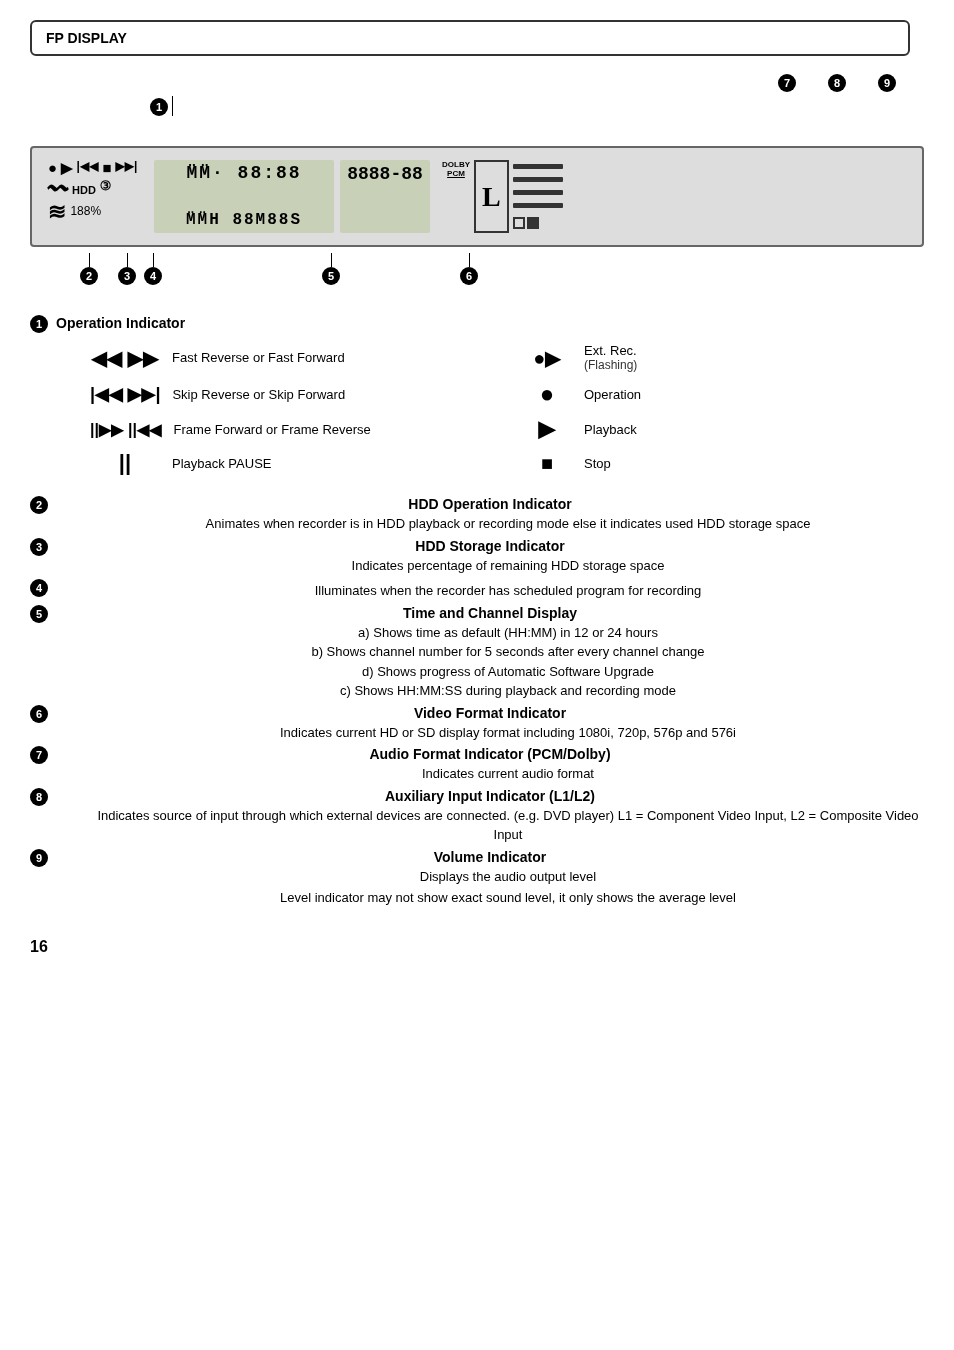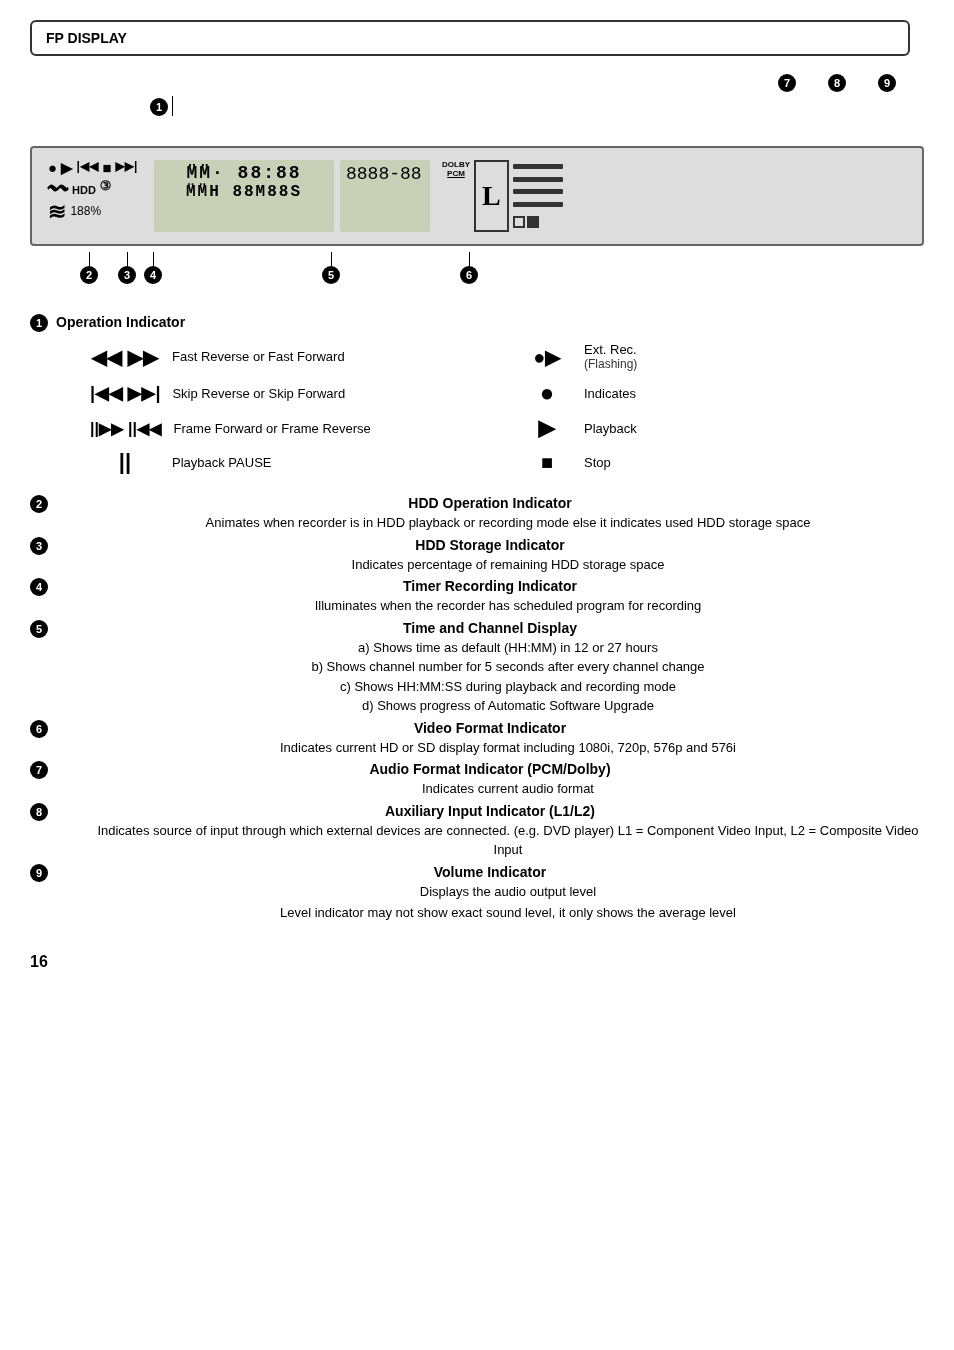--- a/index.html
+++ b/index.html
@@ -120,30 +120,31 @@
       background: #c8d0b8;
       border-radius: 2px;
       padding: 4px 6px;
       font-family: 'Courier New', monospace;
       font-weight: bold;
       font-size: 24px;
       line-height: 1.1;
       min-width: 180px;
     }
     .seg-top { font-size: 18px; letter-spacing: 2px; }
-    .seg-bot { font-size: 20px; letter-spacing: 2px; }
+    .seg-bot { font-size: 20px; letter-spacing: 2px; margin-top: 28px; }
     .ch-block {
       background: #c8d0b8;
       border-radius: 2px;
       padding: 4px 6px;
       font-family: 'Courier New', monospace;
-      font-weight: normal;
+      font-weight: bold;
       font-size: 18px;
       line-height: 1.2;
       min-width: 90px;
+      text-align: center;
     }
     .right-indicators {
       display: flex;
       gap: 4px;
       margin-left: 6px;
     }
     .dolby-box {
       display: flex;
       flex-direction: column;
       align-items: center;
@@ -313,21 +314,21 @@
       </div>
     </div>
 
     <div class="op-item">
       <span class="op-symbol" style="font-size:18px;font-weight:bold;min-width:70px;">|◀◀ ▶▶|</span>
       <span class="op-text">Skip Reverse or Skip Forward</span>
     </div>
 
     <div class="op-item">
       <span class="op-symbol" style="font-size:24px;font-weight:bold;min-width:50px;">●</span>
-      <span class="op-text">Indicates</span>
+      <span class="op-text">Operation</span>
     </div>
 
     <div class="op-item">
       <span class="op-symbol" style="font-size:16px;font-weight:bold;min-width:70px;">||▶▶ ||◀◀</span>
       <span class="op-text">Frame Forward or Frame Reverse</span>
     </div>
 
     <div class="op-item">
       <span class="op-symbol" style="font-size:22px;font-weight:bold;min-width:50px;">▶</span>
       <span class="op-text">Playback</span>
@@ -360,35 +361,34 @@
   <div class="item-content">
     <div class="item-title">HDD Storage Indicator</div>
     <div class="item-desc">Indicates percentage of remaining HDD storage space</div>
   </div>
 </div>
 
 
 <div class="item-block" style="margin-bottom:4px;">
   <span style="display:inline-flex;align-items:center;justify-content:center;width:18px;height:18px;border-radius:50%;background:#000;color:#fff;font-size:11px;font-weight:bold;flex-shrink:0;">4</span>
   <div class="item-content">
-    <div class="item-title">Timer Recording Indicator</div>
     <div class="item-desc">Illuminates when the recorder has scheduled program for recording</div>
   </div>
 </div>
 
 
 <div class="item-block" style="margin-bottom:4px;">
   <span style="display:inline-flex;align-items:center;justify-content:center;width:18px;height:18px;border-radius:50%;background:#000;color:#fff;font-size:11px;font-weight:bold;flex-shrink:0;">5</span>
   <div class="item-content">
     <div class="item-title">Time and Channel Display</div>
     <div class="item-desc">
-      <div>a) Shows time as default (HH:MM) in 12 or 27 hours</div>
+      <div>a) Shows time as default (HH:MM) in 12 or 24 hours</div>
       <div>b) Shows channel number for 5 seconds after every channel change</div>
+      <div>d) Shows progress of Automatic Software Upgrade</div>
       <div>c) Shows HH:MM:SS during playback and recording mode</div>
-      <div>d) Shows progress of Automatic Software Upgrade</div>
     </div>
   </div>
 </div>
 
 
 <div class="item-block" style="margin-bottom:4px;">
   <span style="display:inline-flex;align-items:center;justify-content:center;width:18px;height:18px;border-radius:50%;background:#000;color:#fff;font-size:11px;font-weight:bold;flex-shrink:0;">6</span>
   <div class="item-content">
     <div class="item-title">Video Format Indicator</div>
     <div class="item-desc">Indicates current HD or SD display format including 1080i, 720p, 576p and 576i</div>

